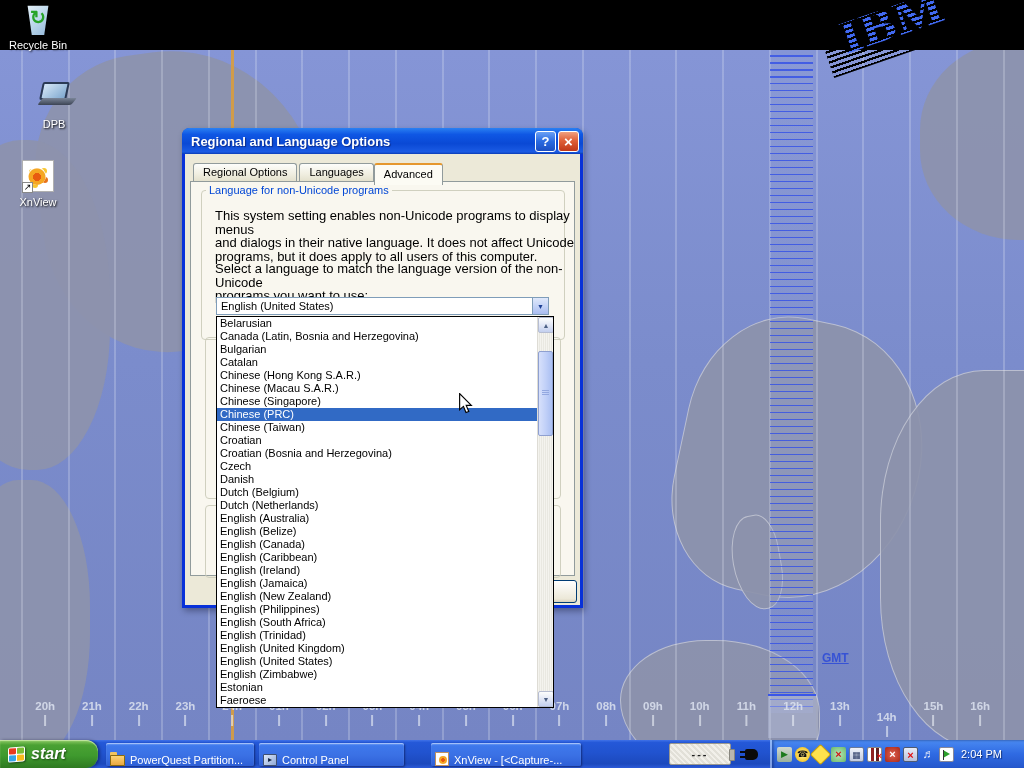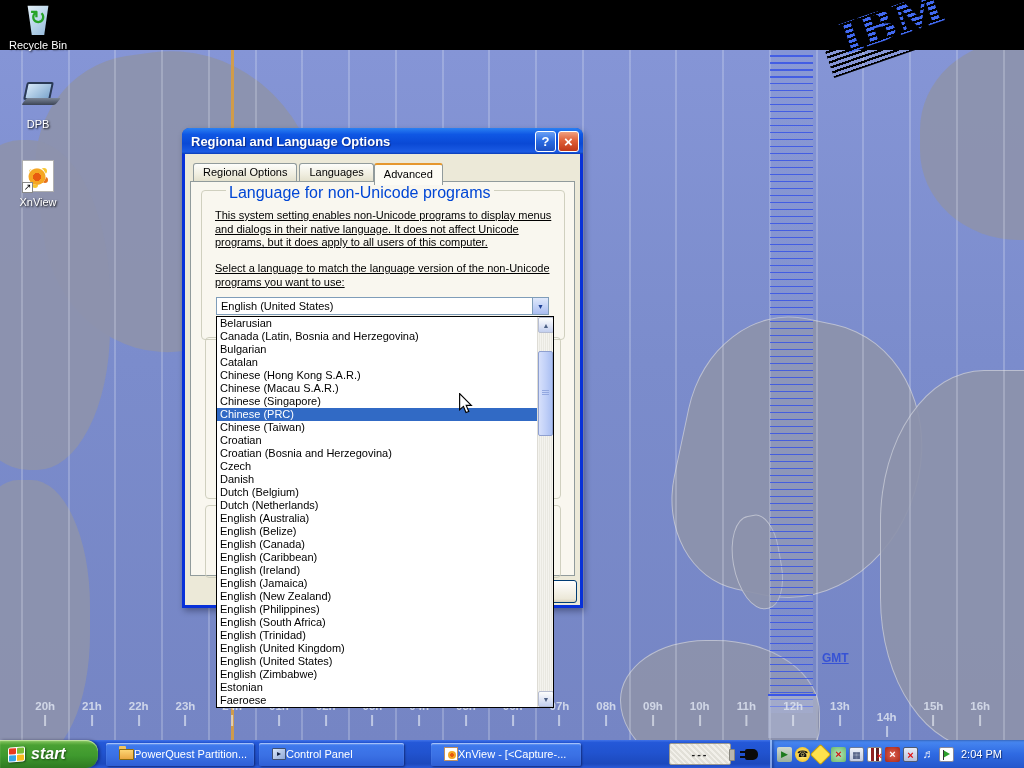--- a/index.html
+++ b/index.html
@@ -76,23 +76,23 @@
          border-bottom:none; border-radius:3px 3px 0 0; }
   .tab.active { height:22px; padding-top:3px; background:#fcfbf4; border-top:2px solid #e5972d;
                 position:relative; z-index:3; margin-left:-2px; margin-right:0; }
 
   .tabpage { position:absolute; left:5px; top:27px; width:385px; height:395px; background:#f9f7ef;
              border:1px solid #919b9c; }
   .groupbox { position:absolute; border:1px solid #d0d0bf; border-radius:4px; }
   .gb1 { left:10px; top:8px; width:364px; height:150px; }
   .gb2 { left:14px; top:155px; width:356px; height:162px; }
   .gb3 { left:14px; top:323px; width:356px; height:73px; }
-  .gb-title { position:absolute; left:24px; top:-7px; background:#f9f7ef; padding:0 3px; color:#0046d5;
-              font-size:16px; white-space:nowrap; }
-  .para { position:absolute; left:24px; color:#000; font-size:11px; line-height:13.5px; white-space:pre-line;text-decoration:underline; }
+  .gb-title { position:absolute; left:4px; top:-7px; background:#f9f7ef; padding:0 3px; color:#0046d5;
+              font-size:11px; white-space:nowrap; }
+  .para { position:absolute; left:24px; color:#000; font-size:13px; line-height:13.5px; white-space:pre-line; }
   .p1 { top:27px; }
   .p2 { top:80px; }
 
   .combo { position:absolute; left:25px; top:115px; width:333px; height:18px; background:#fff;
            border:1px solid #7f9db9; display:flex; align-items:center; }
   .combo .val { flex:1; padding-left:4px; font-size:11px; color:#000; white-space:nowrap; overflow:hidden; }
   .combo .btn { width:16px; height:16px; border-left:1px solid #7f9db9; color:#1c3f94; font-size:7px;
                 display:flex; align-items:center; justify-content:center;
                 background:linear-gradient(180deg,#dfe8fb 0%,#bfcff6 60%,#a9bcf0 100%); }
 
@@ -127,22 +127,22 @@
              display:flex; align-items:center; }
   .start { width:98px; height:28px; border-radius:0 12px 12px 0; display:flex; align-items:center; gap:6px;
            padding-left:8px; color:#fff; font-style:italic; font-weight:bold; font-size:16px;
            background:linear-gradient(180deg,#8fcb66 0%,#4aa133 18%,#3f9a2e 55%,#2e7a21 100%);
            box-shadow:inset 0 1px 1px #c6e6a6, 2px 0 3px rgba(0,0,30,.4); text-shadow:1px 1px 2px #1c4a12; }
   .sf { display:grid; grid-template-columns:7px 7px; grid-template-rows:6px 6px; gap:1px; background:#fff;
         padding:1px; border-radius:2px; transform:skewY(-5deg); box-shadow:1px 1px 2px rgba(0,0,0,.45); }
   .sf i { border-radius:1px; }
   .sf .r { background:#e83a1e; } .sf .g { background:#7cbe34; }
   .sf .b { background:#35a4e8; } .sf .y { background:#f8bb1c; }
-  .task-btn { height:23px; margin-left:8px; border-radius:2px; display:flex; align-items:center; 
-              padding:0 13px; color:#fff; font-size:11px; white-space:nowrap; overflow:hidden;
+  .task-btn { height:23px; margin-left:8px; border-radius:2px; display:flex; align-items:flex-end; gap:5px;
+              padding:0 4px; color:#fff; font-size:11px; white-space:nowrap; overflow:hidden;
               background:linear-gradient(180deg,#6b9cf7 0%,#3e78ec 12%,#3a70e4 55%,#2e5fd6 100%);
               box-shadow:inset 0 1px 1px rgba(255,255,255,.45), 1px 1px 2px rgba(0,0,30,.45); }
   .tb1 { width:148px; } .tb2 { width:145px; margin-left:5px; } .tb3 { width:150px; margin-left:27px; }
   .ic-folder { position:relative; width:15px; height:11px; border-radius:1px;
                background:linear-gradient(#ffd978,#e8a33d); box-shadow:0 0 0 1px #8a6a10 inset; flex:none; }
   .ic-folder:before { content:""; position:absolute; left:0; top:-3px; width:7px; height:3px;
                       background:#f2c45e; border-radius:1px 1px 0 0; }
   .ic-cpanel { width:14px; height:12px; border:1px solid #405070; border-radius:1px; flex:none;
                background:linear-gradient(135deg,#dce8f8 0%,#8fa8d8 100%); color:#102040; font-size:8px;
                line-height:10px; text-align:center; }
@@ -236,21 +236,21 @@
     <div class="stripes"></div>
   </div>
 
   <div class="dicon" style="left:0;top:3px;">
     <div class="art">
       <span class="bin-body"></span>
         <span class="bin-arrow">↻</span>
     </div>
     <span class="lbl">Recycle Bin</span>
   </div>
-  <div class="dicon" style="left:0;top:82px;">
+  <div class="dicon" style="left:16px;top:82px;">
     <div class="art">
       <div class="lap-screen"></div>
         <div class="lap-base"></div>
     </div>
     <span class="lbl">DPB</span>
   </div>
   <div class="dicon" style="left:0;top:160px;">
     <div class="art">
       <span class="xnv-box"></span>
         <span class="xnv-swirl"></span>

